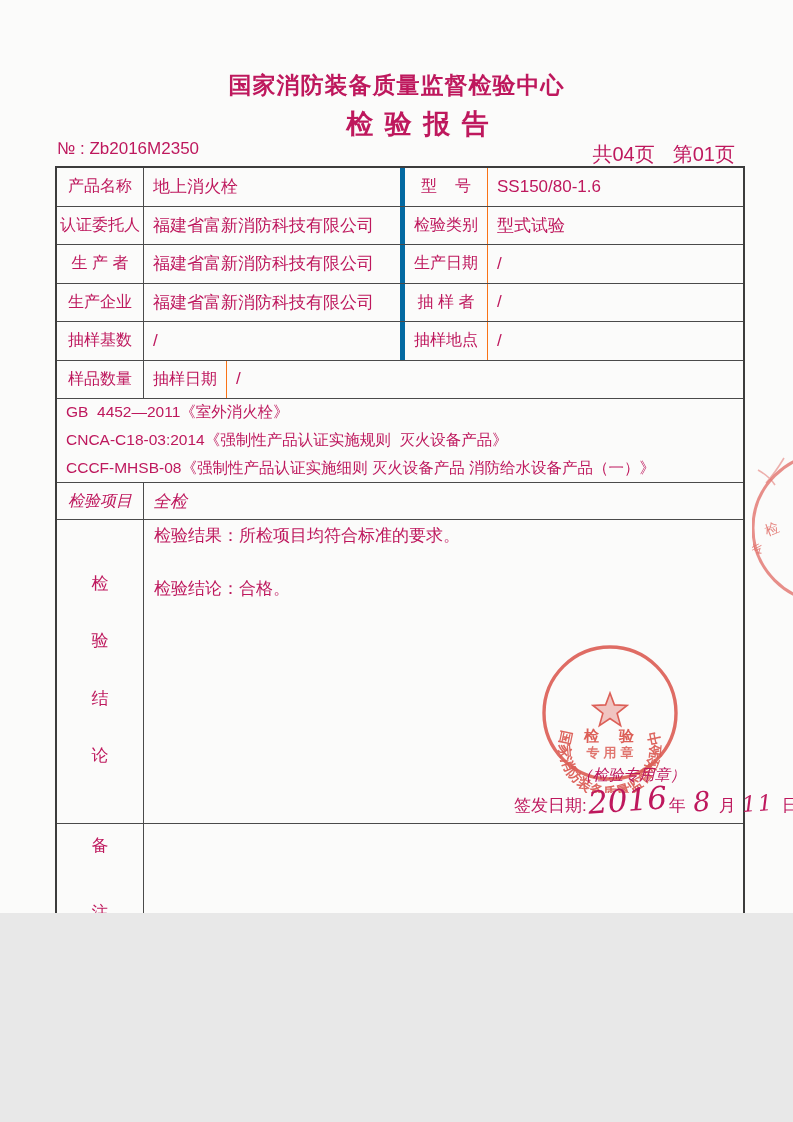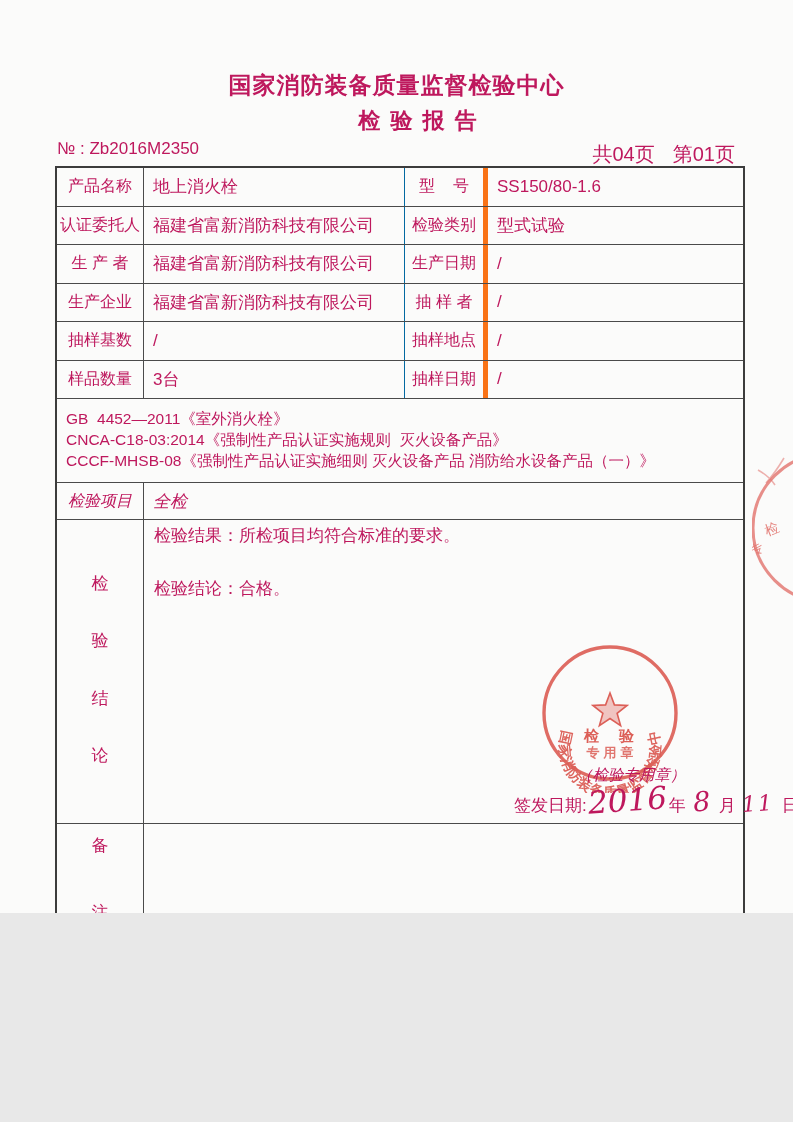--- a/index.html
+++ b/index.html
@@ -8,41 +8,41 @@
     position:relative; width:793px; height:913px; margin:0 auto;
     background:#fbfbfa; color:#be185d; overflow:hidden;
     font-family:"Liberation Sans","DejaVu Sans",sans-serif;
   }
   .org-title {
     position:absolute; top:70px; left:0; width:100%; text-align:center;
     font-size:23px; font-weight:600; letter-spacing:1px; white-space:pre;
   }
   .doc-title {
     position:absolute; top:106px; left:0; width:100%; text-align:center;
-    font-size:22px; font-weight:600; white-space:pre; letter-spacing:2px;padding-left:44px;
+    font-size:27px; font-weight:600; white-space:pre; letter-spacing:2px;padding-left:44px;
   }
   .no-row { position:absolute; top:139px; left:57px; font-size:17px; }
   .no-row span { white-space:pre; }
   .page-info { position:absolute; top:141px; right:58px; font-size:20px; }
   .page-info .cur { margin-left:18px; }
 
   .tbl { position:absolute; left:55px; top:166px; width:690px; border:2px solid #3c3c3c; }
   .row { display:flex; border-bottom:1px solid #4a4a4a; }
   .row.last { border-bottom:none; }
   .cell { display:flex; align-items:center; }
   .lab { justify-content:center; white-space:pre; font-size:16px; text-align:center; }
   .val { padding-left:9px; white-space:pre; font-size:17px; }
   .w1 { width:87px;  border-right:1px solid #4a4a4a; }
-  .w2 { width:261px; border-right:1px solid #0369a1; }
-  .w3 { width:83px;  border-right:5px solid #f97316; }
+  .w2 { width:261px; border-right:5px solid #0369a1; }
+  .w3 { width:83px;  border-right:1px solid #f97316; }
   .w4 { flex:1; }
   .h1 { height:38.5px; }
   .basis-row { height:84px; }
   .basis-val { flex-direction:column; align-items:flex-start; justify-content:center;
-               padding-left:9px; font-size:15.5px; white-space:pre; }
+               gap:7px; padding-left:9px; font-size:15.5px; white-space:pre; }
   .items-row { height:37px;font-style:italic; }
   .concl-row { height:304px; }
   .vert-lab { flex-direction:column; justify-content:space-between; padding:52px 0 56px; font-size:17px; }
   .vert-lab.remarks-pad { padding:10px 0 14px; }
   .concl-body { position:relative; display:block; }
   .result-line { position:absolute; left:10px; top:4px; font-size:17px; white-space:pre; }
   .conclusion-line { position:absolute; left:10px; top:57px; font-size:17px; white-space:pre; }
   .stamp-wrap { position:absolute; left:386px; top:113px; width:160px; height:160px; }
   .stamp-caption { position:absolute; left:433px; top:245px; font-size:15.5px; white-space:pre;font-style:italic; }
   .issue-line { position:absolute; left:370px; top:262px; display:flex; align-items:baseline; }
@@ -107,21 +107,20 @@
       <div class="cell val w4">/</div>
     </div>
     <div class="row h1">
       <div class="cell lab w1">抽样基数</div>
       <div class="cell val w2">/</div>
       <div class="cell lab w3">抽样地点</div>
       <div class="cell val w4">/</div>
     </div>
     <div class="row h1">
       <div class="cell lab w1">样品数量</div>
-      <div class="cell val w2">3台</div>
       <div class="cell lab w3">抽样日期</div>
       <div class="cell val w4">/</div>
     </div>
 
     <div class="row basis-row">
       <div class="cell basis-val w4">
         <div>GB  4452—2011《室外消火栓》</div>
         <div>CNCA-C18-03:2014《强制性产品认证实施规则  灭火设备产品》</div>
         <div>CCCF-MHSB-08《强制性产品认证实施细则 灭火设备产品 消防给水设备产品（一）》</div>
       </div>

